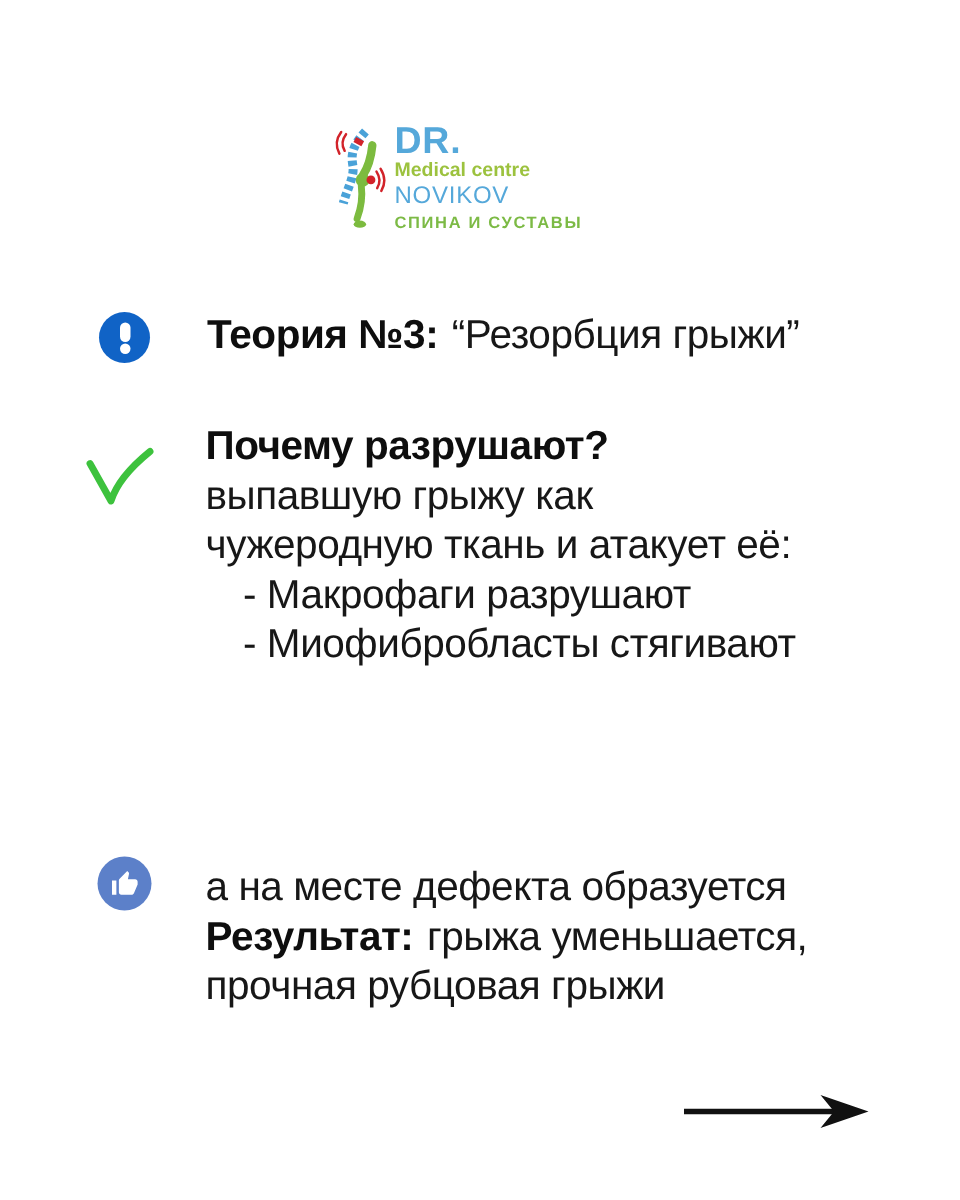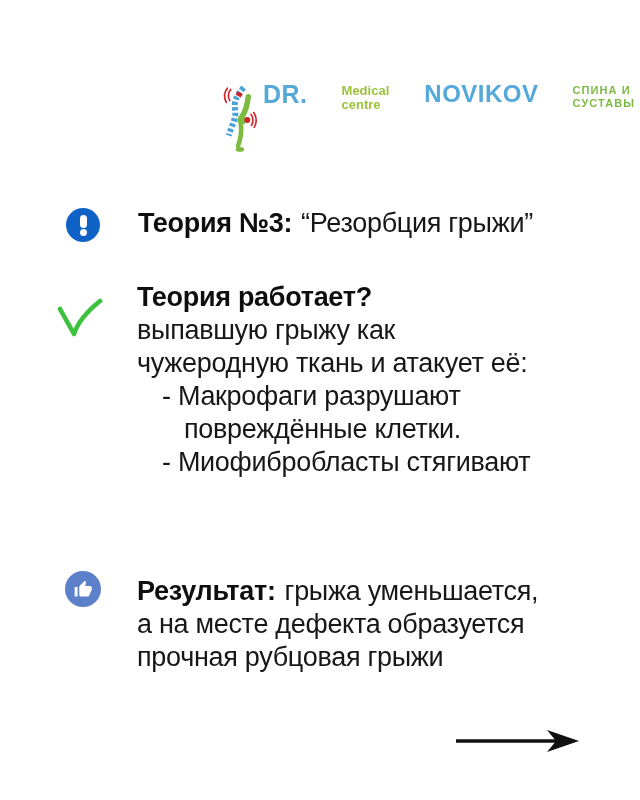--- a/index.html
+++ b/index.html
@@ -5,24 +5,24 @@
   * { margin:0; padding:0; box-sizing:border-box; }
   body { background:#e8e8e8; font-family:"Liberation Sans","DejaVu Sans",sans-serif; }
   .canvas {
     position:relative; width:640px; height:800px; margin:0 auto;
     background:#ffffff; overflow:hidden; color:#171717;
   }
 
   
   .logo { position:absolute; left:220px; top:83px; display:flex; gap:5px; }
   .logo-mark { width:38px; height:72px; flex:0 0 auto; }
-  .logo-text { display:flex; flex-direction:row;gap:34px; }
+  .logo-text { display:flex; flex-direction:column; }
   .logo-dr { font-size:25px; font-weight:700; color:#55a8da; line-height:22px; letter-spacing:0.5px; }
   .logo-medical { font-size:13px; font-weight:700; color:#9cc23e; line-height:14px; margin-top:1px; }
-  .logo-novikov { font-size:24px; font-weight:700; color:#55a8da; line-height:22px; letter-spacing:0.5px; }
+  .logo-novikov { font-size:16px; font-weight:400; color:#55a8da; line-height:22px; letter-spacing:0.5px; }
   .logo-tagline { font-size:11px; font-weight:700; color:#7cba45; line-height:13px; letter-spacing:1.1px; margin-top:1px; }
 
   
   .txt { position:absolute; font-size:27px; line-height:33px; letter-spacing:-0.3px; color:#171717; white-space:nowrap; }
   .b { font-weight:700; color:#0e0e0e; }
   .lbl { margin-right:9px; }
   .line { display:block; }
   .indent1 { padding-left:25px; }
   .indent2 { padding-left:47px; }
 
@@ -72,36 +72,35 @@
     <span class="dot"></span>
   </div>
   <div class="txt" style="left:138px; top:207px;">
     <span class="b lbl">Теория №3:</span><span>“Резорбция грыжи”</span>
   </div>
 
   <svg class="check-svg" width="48" height="42" viewBox="0 0 48 42">
     <path d="M4 11 L18 36 Q 23 20 44 3" fill="none" stroke="#3dc23d" stroke-width="4.6" stroke-linecap="round" stroke-linejoin="round"></path>
   </svg>
   <div class="txt" style="left:137px; top:281px;">
-    <span class="line b">Теория работает?</span>
+    <span class="line b">Почему разрушают?</span>
     <span class="line">выпавшую грыжу как</span>
     <span class="line">чужеродную ткань и атакует её:</span>
     <span class="line indent1">- Макрофаги разрушают</span>
-    <span class="line indent2">повреждённые клетки.</span>
     <span class="line indent1">- Миофибробласты стягивают</span>
   </div>
 
   <div class="circle-icon thumb-circle">
     <svg width="20" height="20" viewBox="0 0 24 24">
       <path fill="#ffffff" d="M2 21h3.5V9.5H2V21zM22.5 10.5c0-1.1-.9-2-2-2h-5.8l.9-4.2.03-.3c0-.4-.17-.8-.44-1.07L14.2 2 8.1 8.1c-.37.36-.6.86-.6 1.4v9.5c0 1.1.9 2 2 2h8.2c.83 0 1.54-.5 1.84-1.22l2.8-6.55c.09-.23.16-.47.16-.73v-2z"></path>
     </svg>
   </div>
   <div class="txt" style="left:137px; top:575px;">
+    <span class="line">а на месте дефекта образуется</span>
     <span class="line"><span class="b lbl">Результат:</span><span>грыжа уменьшается,</span></span>
-    <span class="line">а на месте дефекта образуется</span>
     <span class="line">прочная рубцовая грыжи</span>
   </div>
 
   <svg class="arrow-svg" width="126" height="26" viewBox="0 0 126 26">
     <line x1="1" y1="13" x2="102" y2="13" stroke="#111111" stroke-width="3.6"></line>
     <polygon points="92,2 124,13 92,24 101,13" fill="#111111"></polygon>
   </svg>
 
 </div>
 

